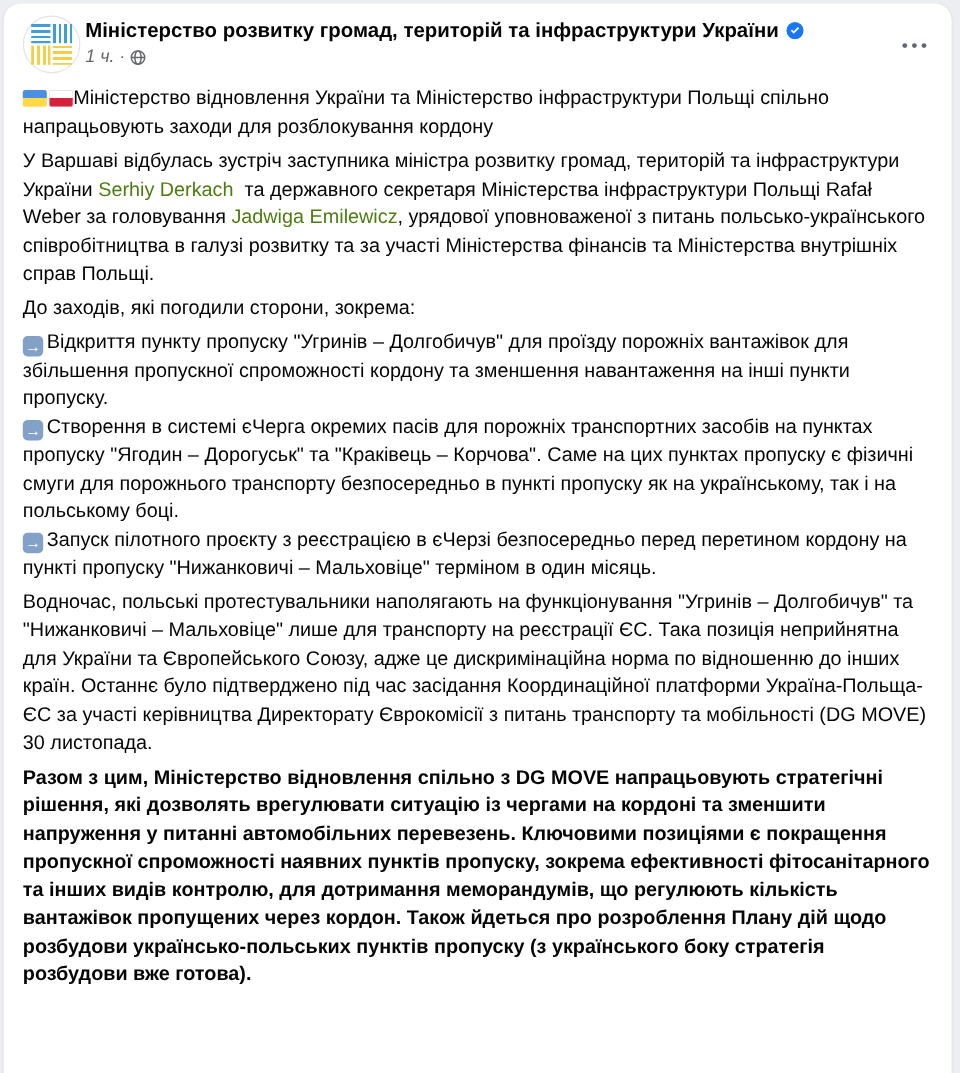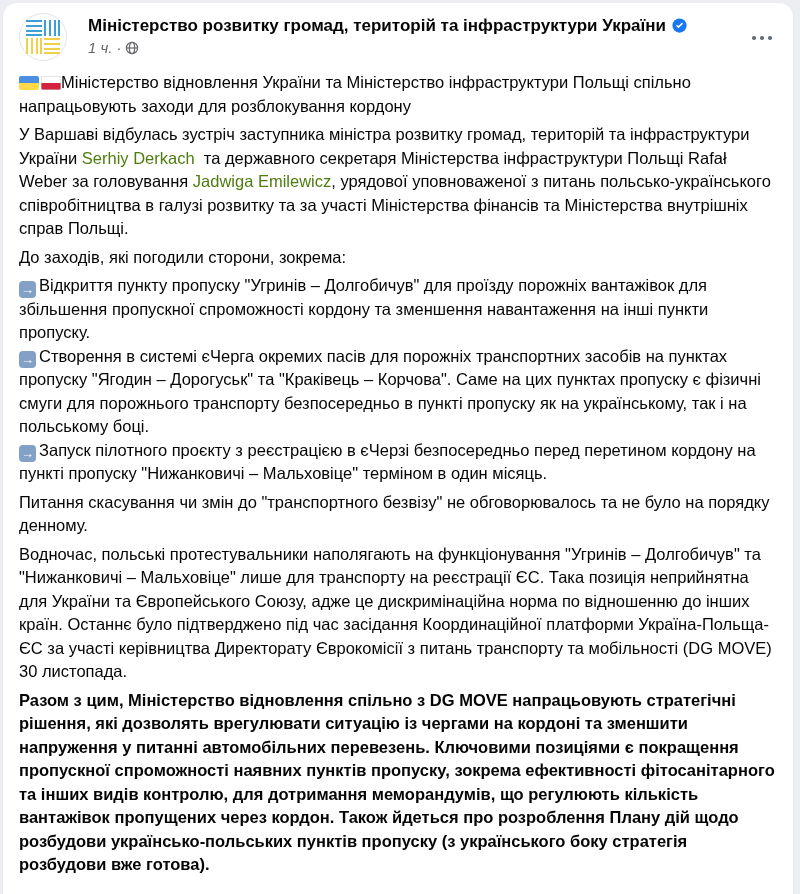--- a/index.html
+++ b/index.html
@@ -21,21 +21,21 @@
     border:1px solid #e2e4e8;box-sizing:border-box;
     display:flex;align-items:center;justify-content:center;flex:0 0 auto;
     cursor:pointer;
   }
   .logo{width:34px;height:34px;display:grid;grid-template-columns:1fr 1fr;grid-template-rows:1fr 1fr;gap:2px;}
   .q{width:100%;height:100%;}
   .q-blue-h{background:repeating-linear-gradient(to bottom,#3d9fd6 0 2.4px,#ffffff 2.4px 4.8px);}
   .q-blue-v{background:repeating-linear-gradient(to right,#3d9fd6 0 2.4px,#ffffff 2.4px 4.8px);}
   .q-yel-v{background:repeating-linear-gradient(to right,#f0cf49 0 2.4px,#ffffff 2.4px 4.8px);}
   .q-yel-h{background:repeating-linear-gradient(to bottom,#f0cf49 0 2.4px,#ffffff 2.4px 4.8px);}
-  .hmeta{margin-left:21px;flex:1 1 auto;min-width:0;padding-top:2px;}
+  .hmeta{margin-left:4px;flex:1 1 auto;min-width:0;padding-top:2px;}
   .name-row{display:flex;align-items:center;gap:6px;}
   .page-name{
     font-size:17px;font-weight:700;color:#050505;line-height:21px;cursor:pointer;
     white-space:nowrap;overflow:hidden;text-overflow:ellipsis;
   }
   .badge{flex:0 0 auto;display:inline-flex;}
   .sub-row{display:flex;align-items:center;gap:4px;margin-top:3px;color:#65676b;font-size:15px;line-height:18px;font-style:italic;}
   .sub-row .ts{cursor:pointer;}
   .more{
     flex:0 0 auto;width:34px;height:34px;margin-top:8px;border-radius:50%;
@@ -106,18 +106,17 @@
       <span class="dotm"></span>
     </div>
 
   </div>
 
   <div class="post-text" id="post-body">
       <p><span class="flag flag-ua"></span><span class="flag flag-pl"></span>Міністерство відновлення України та Міністерство інфраструктури Польщі спільно напрацьовують заходи для розблокування кордону</p>
       <p>У Варшаві відбулась зустріч заступника міністра розвитку громад, територій та інфраструктури України <a class="plink" href="#">Serhiy Derkach</a>  та державного секретаря Міністерства інфраструктури Польщі Rafał Weber за головування <a class="plink" href="#">Jadwiga Emilewicz</a>, урядової уповноваженої з питань польсько-українського співробітництва в галузі розвитку та за участі Міністерства фінансів та Міністерства внутрішніх справ Польщі.</p>
       <p>До заходів, які погодили сторони, зокрема:</p>
       <p><span class="arrow-chip">→</span>Відкриття пункту пропуску "Угринів – Долгобичув" для проїзду порожніх вантажівок для збільшення пропускної спроможності кордону та зменшення навантаження на інші пункти пропуску.<br><span class="arrow-chip">→</span>Створення в системі єЧерга окремих пасів для порожніх транспортних засобів на пунктах пропуску "Ягодин – Дорогуськ" та "Краківець – Корчова". Саме на цих пунктах пропуску є фізичні смуги для порожнього транспорту безпосередньо в пункті пропуску як на українському, так і на польському боці.<br><span class="arrow-chip">→</span>Запуск пілотного проєкту з реєстрацією в єЧерзі безпосередньо перед перетином кордону на пункті пропуску "Нижанковичі – Мальховіце" терміном в один місяць.</p>
-      <p>Питання скасування чи змін до "транспортного безвізу" не обговорювалось та не було на порядку денному.</p>
       <p>Водночас, польські протестувальники наполягають на функціонування "Угринів – Долгобичув" та "Нижанковичі – Мальховіце" лише для транспорту на реєстрації ЄС. Така позиція неприйнятна для України та Європейського Союзу, адже це дискримінаційна норма по відношенню до інших країн. Останнє було підтверджено під час засідання Координаційної платформи Україна-Польща-ЄС за участі керівництва Директорату Єврокомісії з питань транспорту та мобільності (DG MOVE) 30 листопада.</p>
       <p>Разом з цим, Міністерство відновлення спільно з DG MOVE напрацьовують стратегічні рішення, які дозволять врегулювати ситуацію із чергами на кордоні та зменшити напруження у питанні автомобільних перевезень. Ключовими позиціями є покращення пропускної спроможності наявних пунктів пропуску, зокрема ефективності фітосанітарного та інших видів контролю, для дотримання меморандумів, що регулюють кількість вантажівок пропущених через кордон. Також йдеться про розроблення Плану дій щодо розбудови українсько-польських пунктів пропуску (з українського боку стратегія розбудови вже готова).</p>
     </div>
 
 </div>
 
 </body></html>

